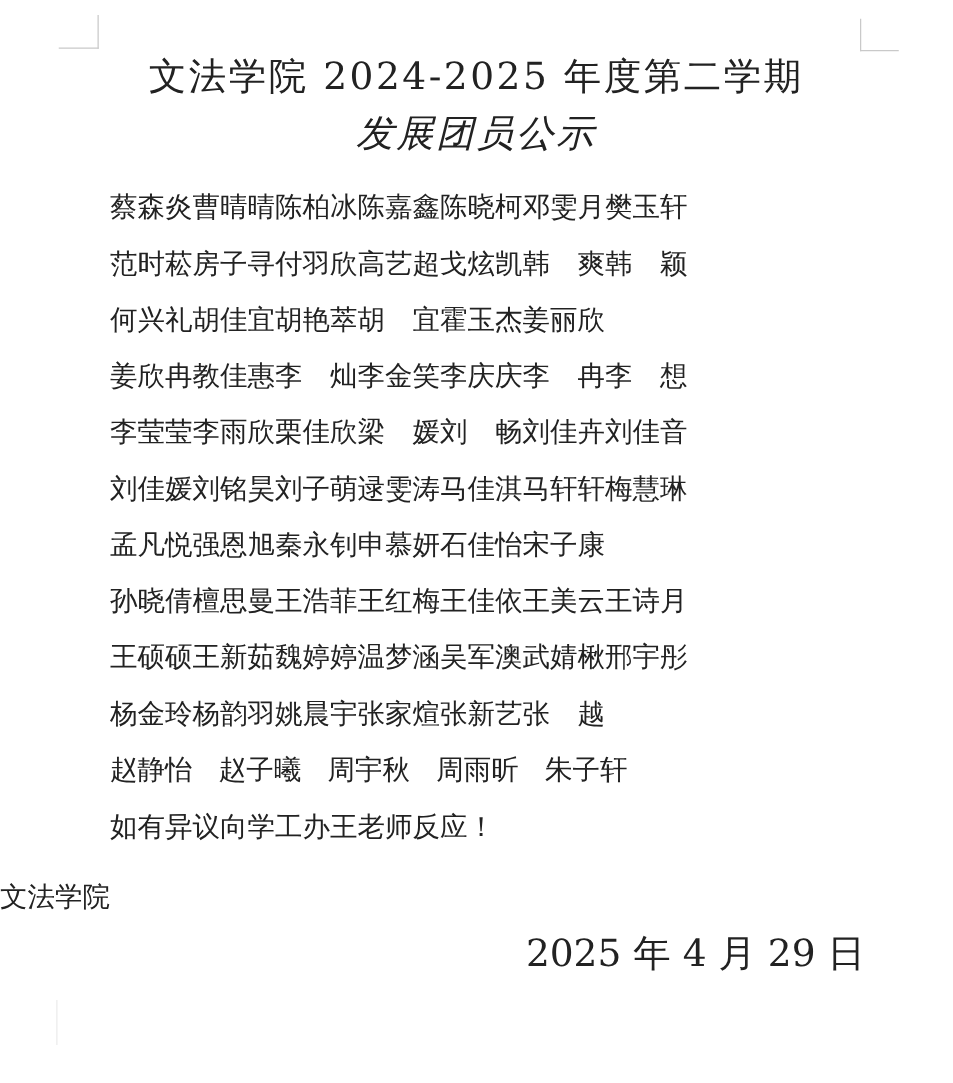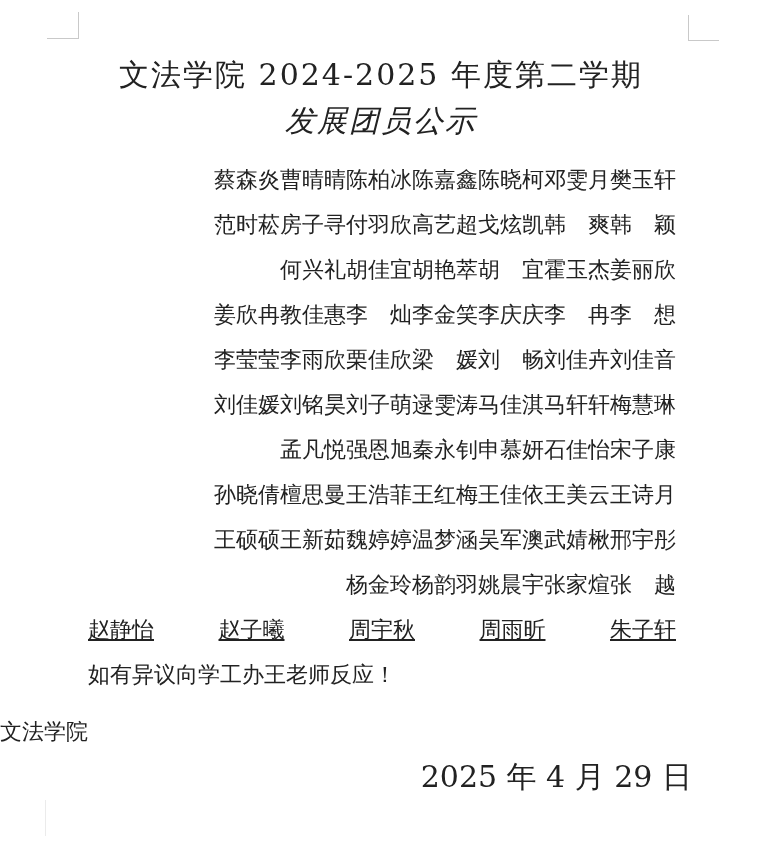--- a/index.html
+++ b/index.html
@@ -32,36 +32,35 @@
     left: 45px; top: 800px; width: 1px; height: 36px;
     border-left: 1px solid #ebebeb;
   }
   .title {
     margin: 0;
     text-align: center;
     font-size: 30px;
     font-weight: 500;
     letter-spacing: 2px;
   }
-  .title.line1 { padding-top: 51px; line-height: 48px; }
+  .title.line1 { padding-top: 38px; line-height: 48px; }
   .title.line2 { line-height: 44px; font-style: italic; }
   .names {
     margin: 14px 0 0 88px;
     width: 588px;
     font-size: 22px;
   }
   .name-row {
     display: flex;
-    justify-content: flex-end;
+    justify-content: flex-start;
     line-height: 45px;
   }
   .name-row.partial {
-    justify-content: space-between;
+    justify-content: flex-start;
     gap: 21px;
-    text-decoration: underline;
   }
   .name { white-space: pre; }
   .note {
     margin: 0 0 0 88px;
     font-size: 22px;
     line-height: 45px;
     font-family: Liberation Serif, serif;
   }
   .sig {
     margin: 12px 72px 0 0;
@@ -165,20 +164,21 @@
         <span class="name">温梦涵</span>
         <span class="name">吴军澳</span>
         <span class="name">武婧楸</span>
         <span class="name">邢宇彤</span>
       </div>
       <div class="name-row">
         <span class="name">杨金玲</span>
         <span class="name">杨韵羽</span>
         <span class="name">姚晨宇</span>
         <span class="name">张家煊</span>
+        <span class="name">张新艺</span>
         <span class="name">张　越</span>
       </div>
       <div class="name-row partial">
         <span class="name">赵静怡</span>
         <span class="name">赵子曦</span>
         <span class="name">周宇秋</span>
         <span class="name">周雨昕</span>
         <span class="name">朱子轩</span>
       </div>
     </div>

